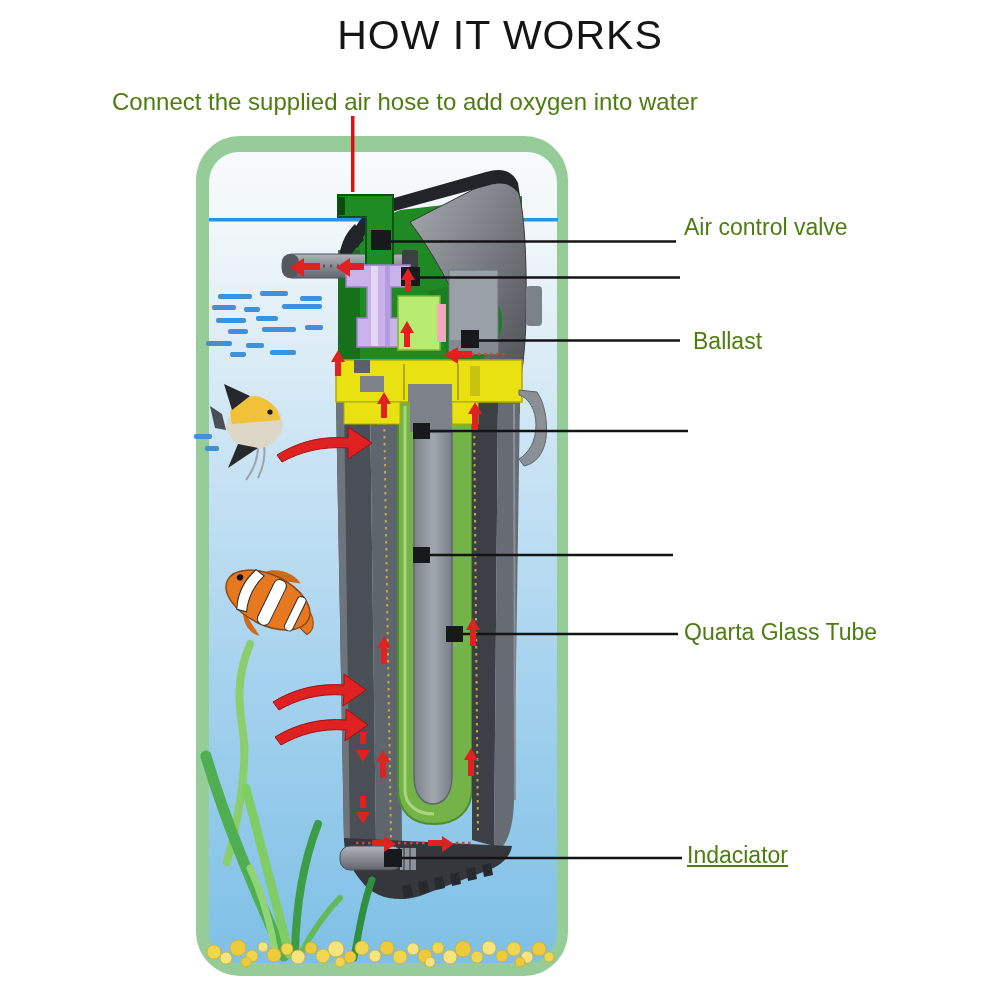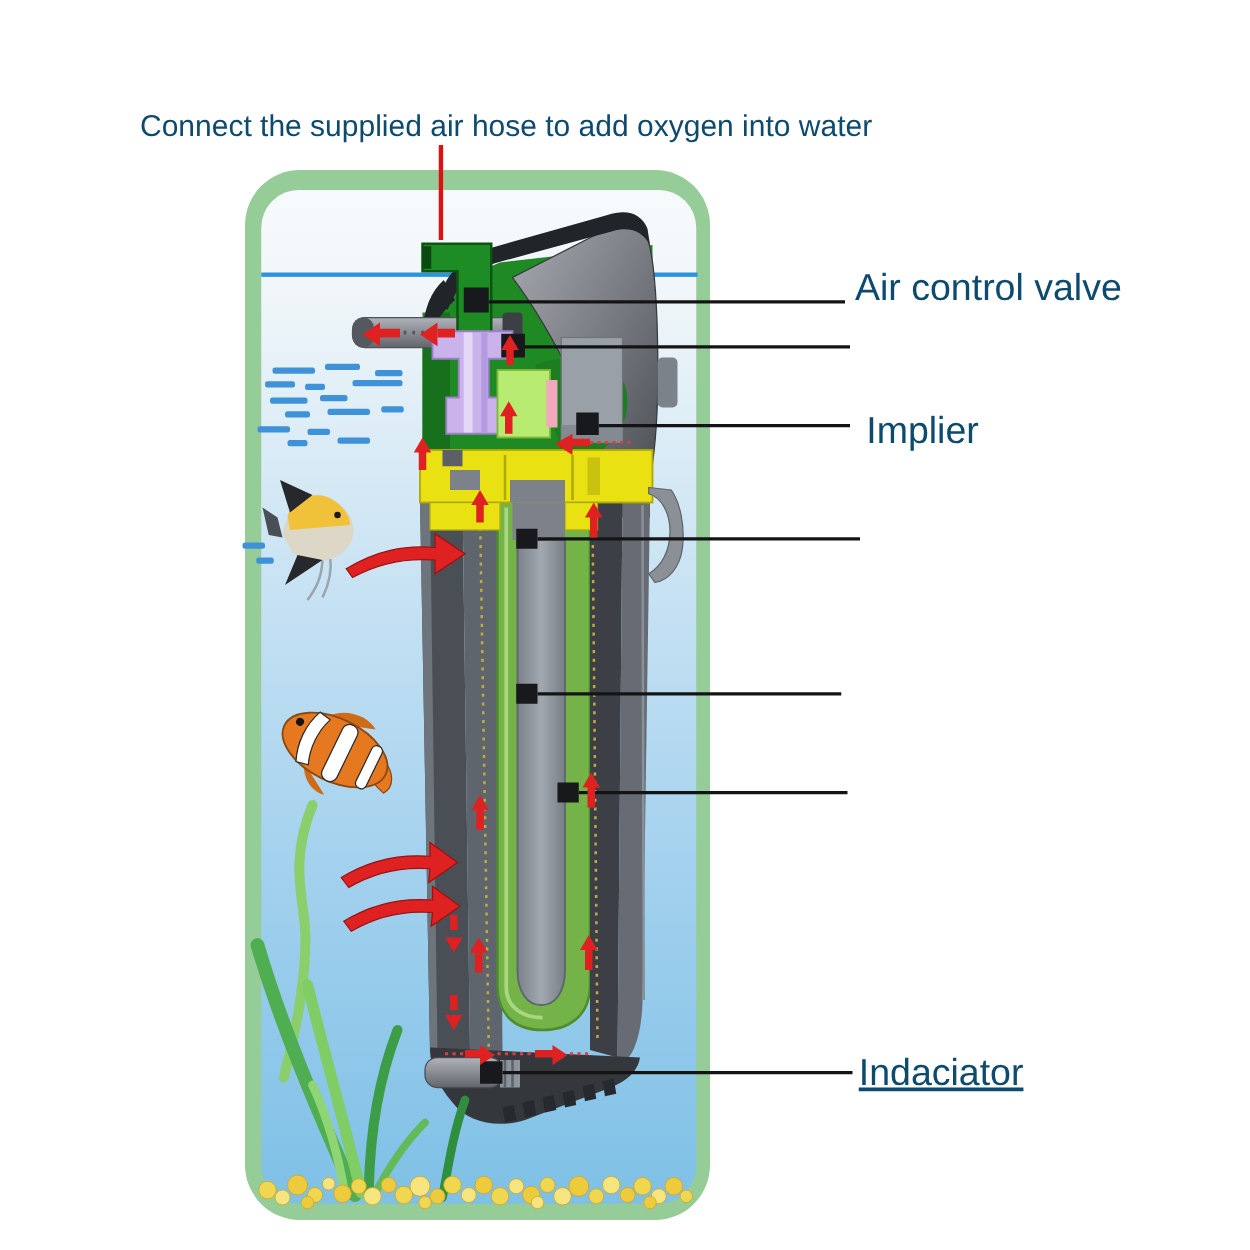--- a/index.html
+++ b/index.html
@@ -1,33 +1,34 @@
 <!DOCTYPE html>
 <html><head>
 <meta charset="utf-8">
 <style>
   html,body{margin:0;padding:0;background:#ffffff;}
   .stage{position:relative;width:1000px;height:1000px;background:#ffffff;overflow:hidden;
          font-family:"Liberation Sans",sans-serif;}
   .stage svg{position:absolute;left:0;top:0;}
   .title{position:absolute;left:0;top:12px;width:100%;text-align:center;
          font-size:41px;letter-spacing:1px;color:#151515;}
-  .instruction{position:absolute;left:112px;top:88px;font-size:24px;color:#0c4a6e;white-space:nowrap;}
-  .callout-label{position:absolute;font-size:30px;color:#0c4a6e;white-space:nowrap;}
+  .instruction{position:absolute;left:112px;top:88px;font-size:24px;color:#4d7c0f;white-space:nowrap;}
+  .callout-label{position:absolute;font-size:23px;color:#4d7c0f;white-space:nowrap;}
   .cl-air{left:684px;top:214px;}
   .cl-implier{left:690px;top:264px;}
   .cl-ballast{left:693px;top:328px;}
   .cl-quarta{left:684px;top:619px;}
   .cl-indaciator{left:687px;top:842px;text-decoration:underline;}
 </style>
 </head>
 <body>
 
 <div class="stage">
 
+  <div class="title">HOW IT WORKS</div>
   <div class="instruction">Connect the supplied air hose to add oxygen into water</div>
 
   <svg width="1000" height="1000" viewBox="0 0 1000 1000">
     <defs>
       <linearGradient id="water" x1="0" y1="0" x2="0" y2="1">
         <stop offset="0" stop-color="#f7fafc"></stop>
           <stop offset="0.1" stop-color="#f0f6f9"></stop>
         <stop offset="0.35" stop-color="#cde5f4"></stop>
           <stop offset="0.65" stop-color="#a5d2ee"></stop>
         <stop offset="1" stop-color="#7ec0e6"></stop>
@@ -269,16 +270,17 @@
 
       <path d="M356,843 L372,843 M398,843 L428,843 M456,843 L472,843" stroke="#d84040" stroke-width="2.5" stroke-dasharray="2.5 3.5" fill="none"></path>
       <rect x="372" y="840" width="14" height="6"></rect>
         <polygon points="384,836 384,852 396,844"></polygon>
       <rect x="428" y="840" width="16" height="6"></rect>
         <polygon points="442,836 442,852 454,844"></polygon>
     </g>
   </svg>
 
   <div class="callout-label cl-air">Air control valve</div>
-  <div class="callout-label cl-ballast">Implier</div>
+  <div class="callout-label cl-ballast">Ballast</div>
+  <div class="callout-label cl-quarta">Quarta Glass Tube</div>
   <div class="callout-label cl-indaciator">Indaciator</div>
 
 </div>
 
 </body></html>

